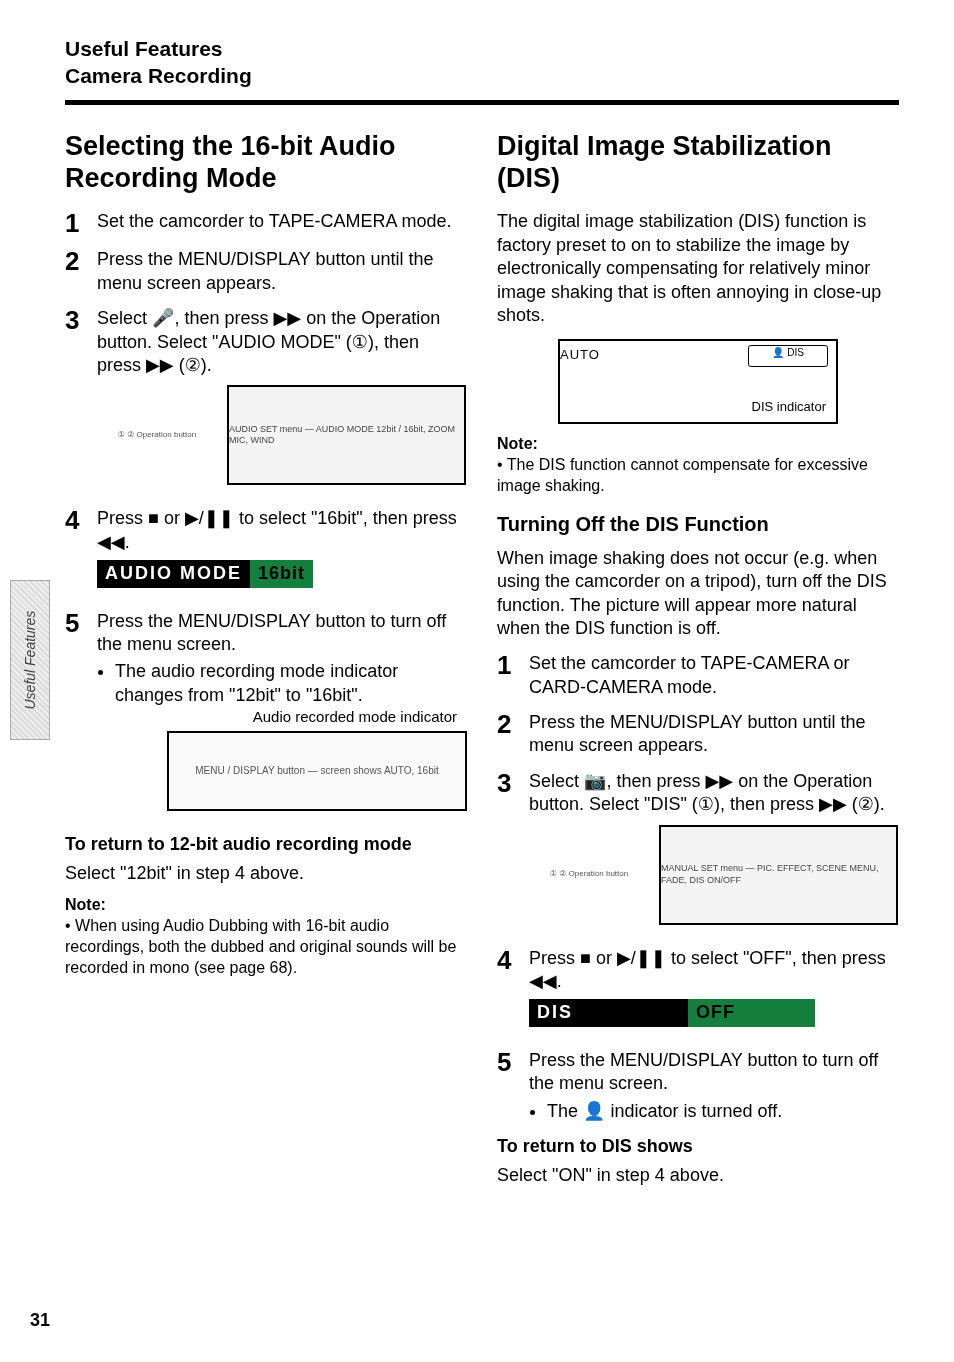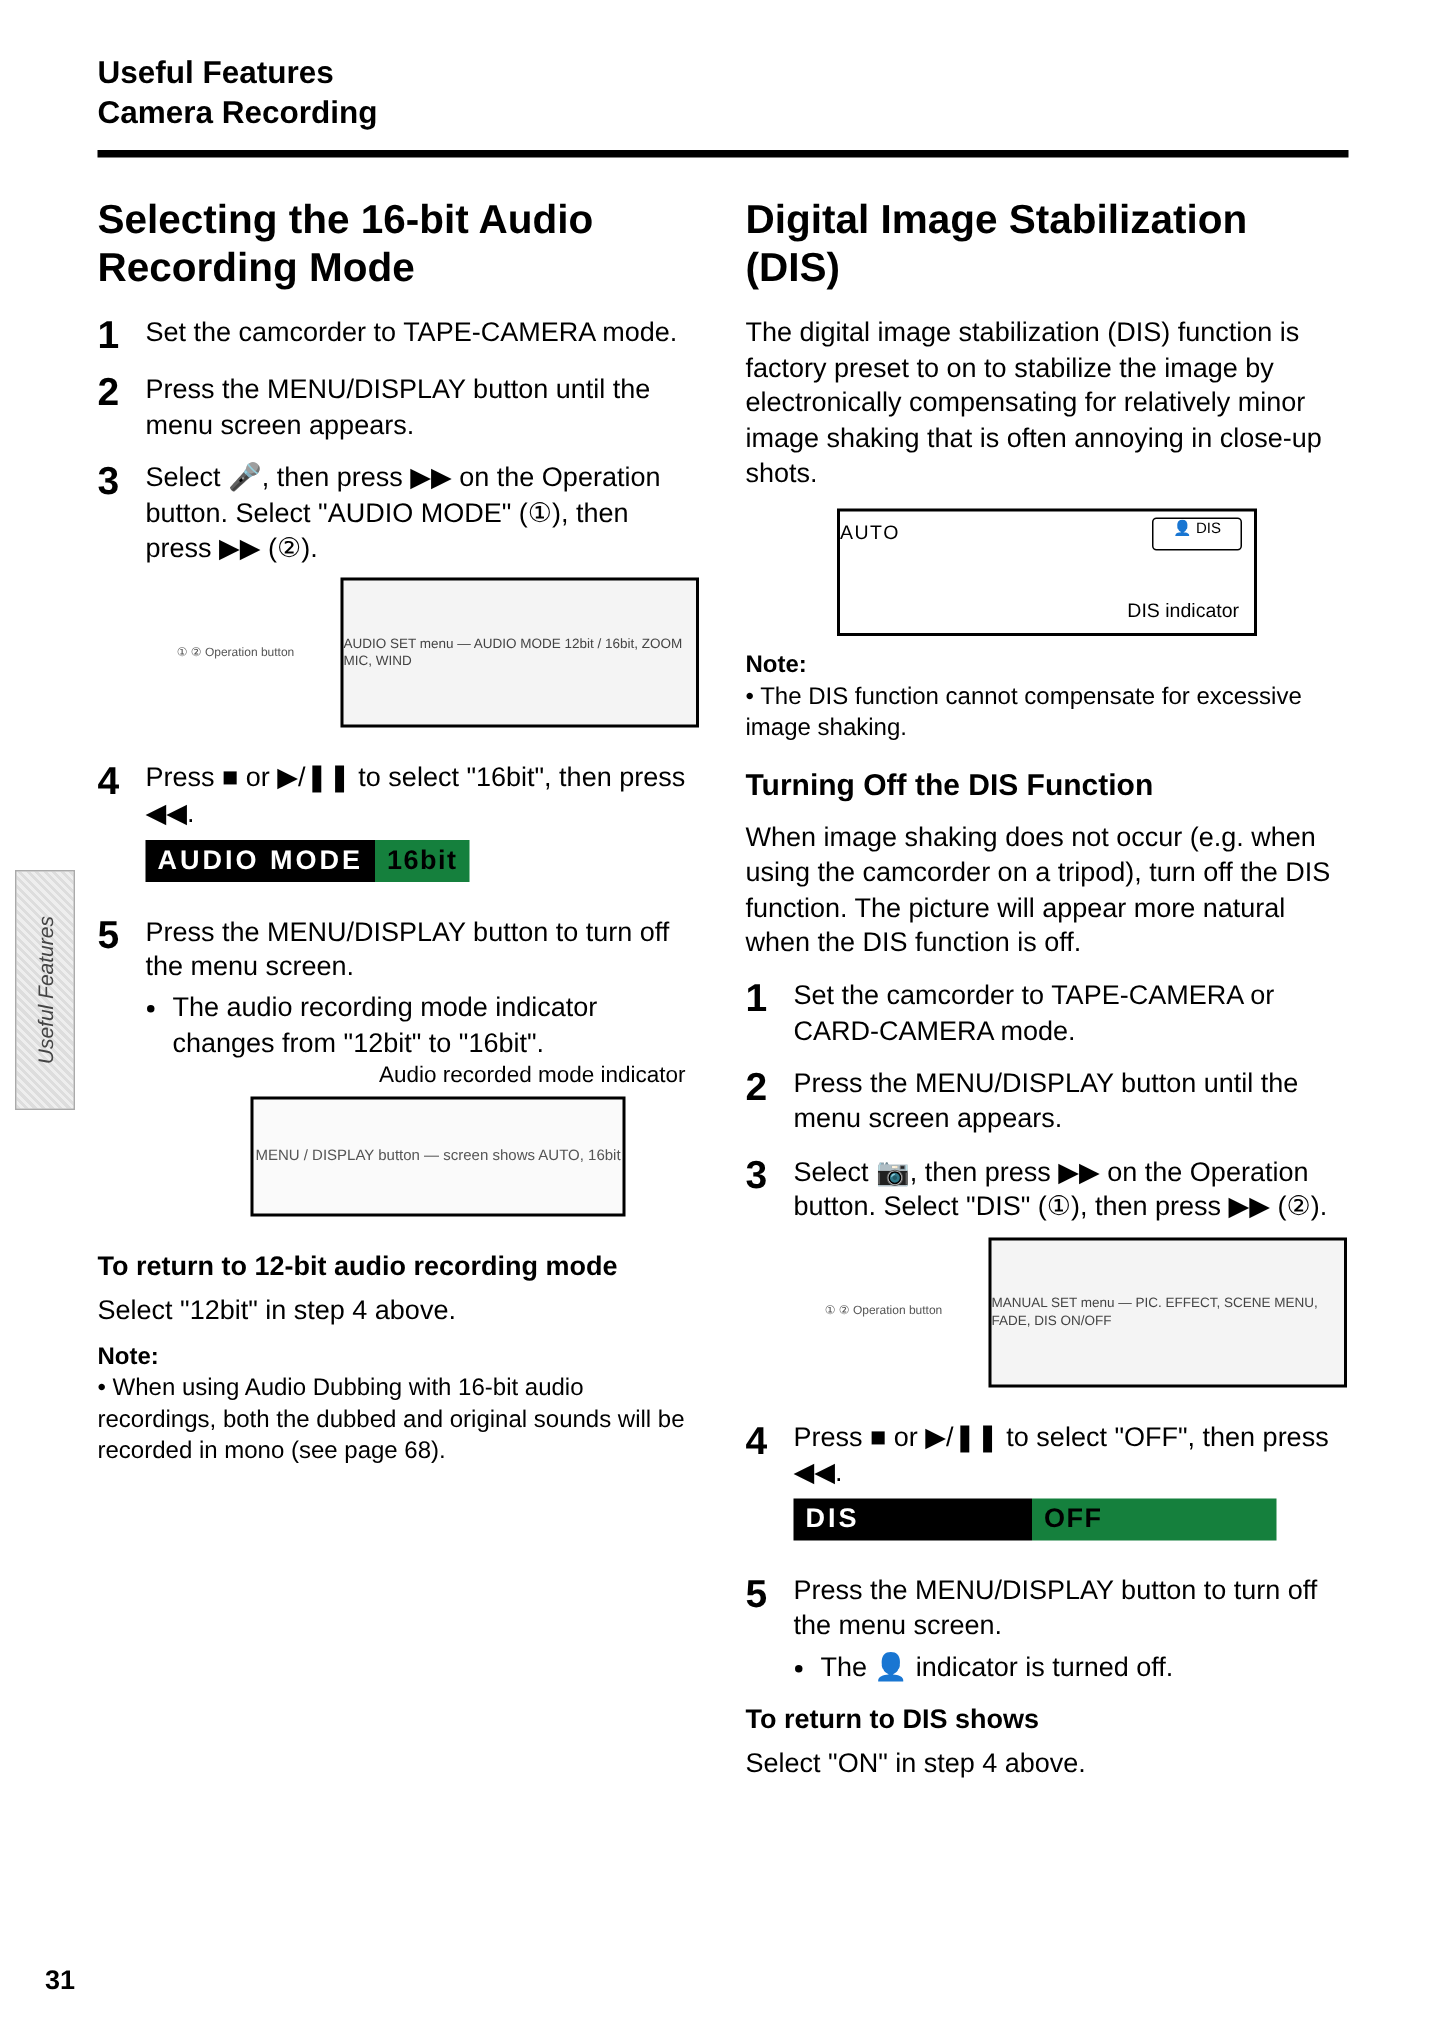--- a/index.html
+++ b/index.html
@@ -89,21 +89,21 @@
     border: 2px solid #000;
     width: 280px;
     height: 85px;
     margin: 12px auto 10px auto;
     position: relative;
     font-size: 13px;
   }
   .dis-box .auto { position:absolute; top:6px; left:0; letter-spacing:1px; }
   .dis-box .icon {
     position:absolute; top:4px; right:8px;
-    width: 60px; height: 22px;
+    width: 80px; height: 22px;
     border: 1px solid #000;
     border-radius: 3px;
     font-size: 10px; text-align:center;
   }
   .dis-box .label { position:absolute; bottom:6px; right:10px; }
   .side-tab {
     position: absolute;
     left: 10px;
     top: 580px;
     width: 40px;
@@ -143,21 +143,21 @@
     font-size:8px; color:#555;
     display:flex; align-items:center; justify-content:center;
   }
   .fig-pair .scr {
     flex:1; height:100px; border:2px solid #000;
     font-size:9px; color:#444;
     display:flex; align-items:center; justify-content:center;
     background:#f4f4f4;
   }
   .menu-display {
-    width: 250px;
+    width: 300px;
     height: 80px;
     border: 2px solid #000;
     margin: 4px 0 10px 70px;
     display:flex; align-items:center; justify-content:center;
     font-size:10px; color:#555;
     background:#fafafa;
   }
 </style>
 </head>
 <body>
@@ -262,21 +262,21 @@
             <div class="op">① ② Operation button</div>
             <div class="scr">MANUAL SET menu — PIC. EFFECT, SCENE MENU, FADE, DIS ON/OFF</div>
           </div>
         </div>
       </li>
       <li>
         <div class="num">4</div>
         <div class="body">
           <span>Press ■ or ▶/❚❚ to select "OFF", then press ◀◀.</span>
           <div class="indicator-bar">
-            <span class="dark" style="padding-right:115px">DIS</span><span class="light" style="padding-right:116px">OFF</span>
+            <span class="dark" style="padding-right:115px">DIS</span><span class="light" style="padding-right:80px">OFF</span>
           </div>
         </div>
       </li>
       <li>
         <div class="num">5</div>
         <div class="body">
           <span>Press the MENU/DISPLAY button to turn off the menu screen.</span>
           <ul class="bullets">
             <li>The 👤 indicator is turned off.</li>
           </ul>

